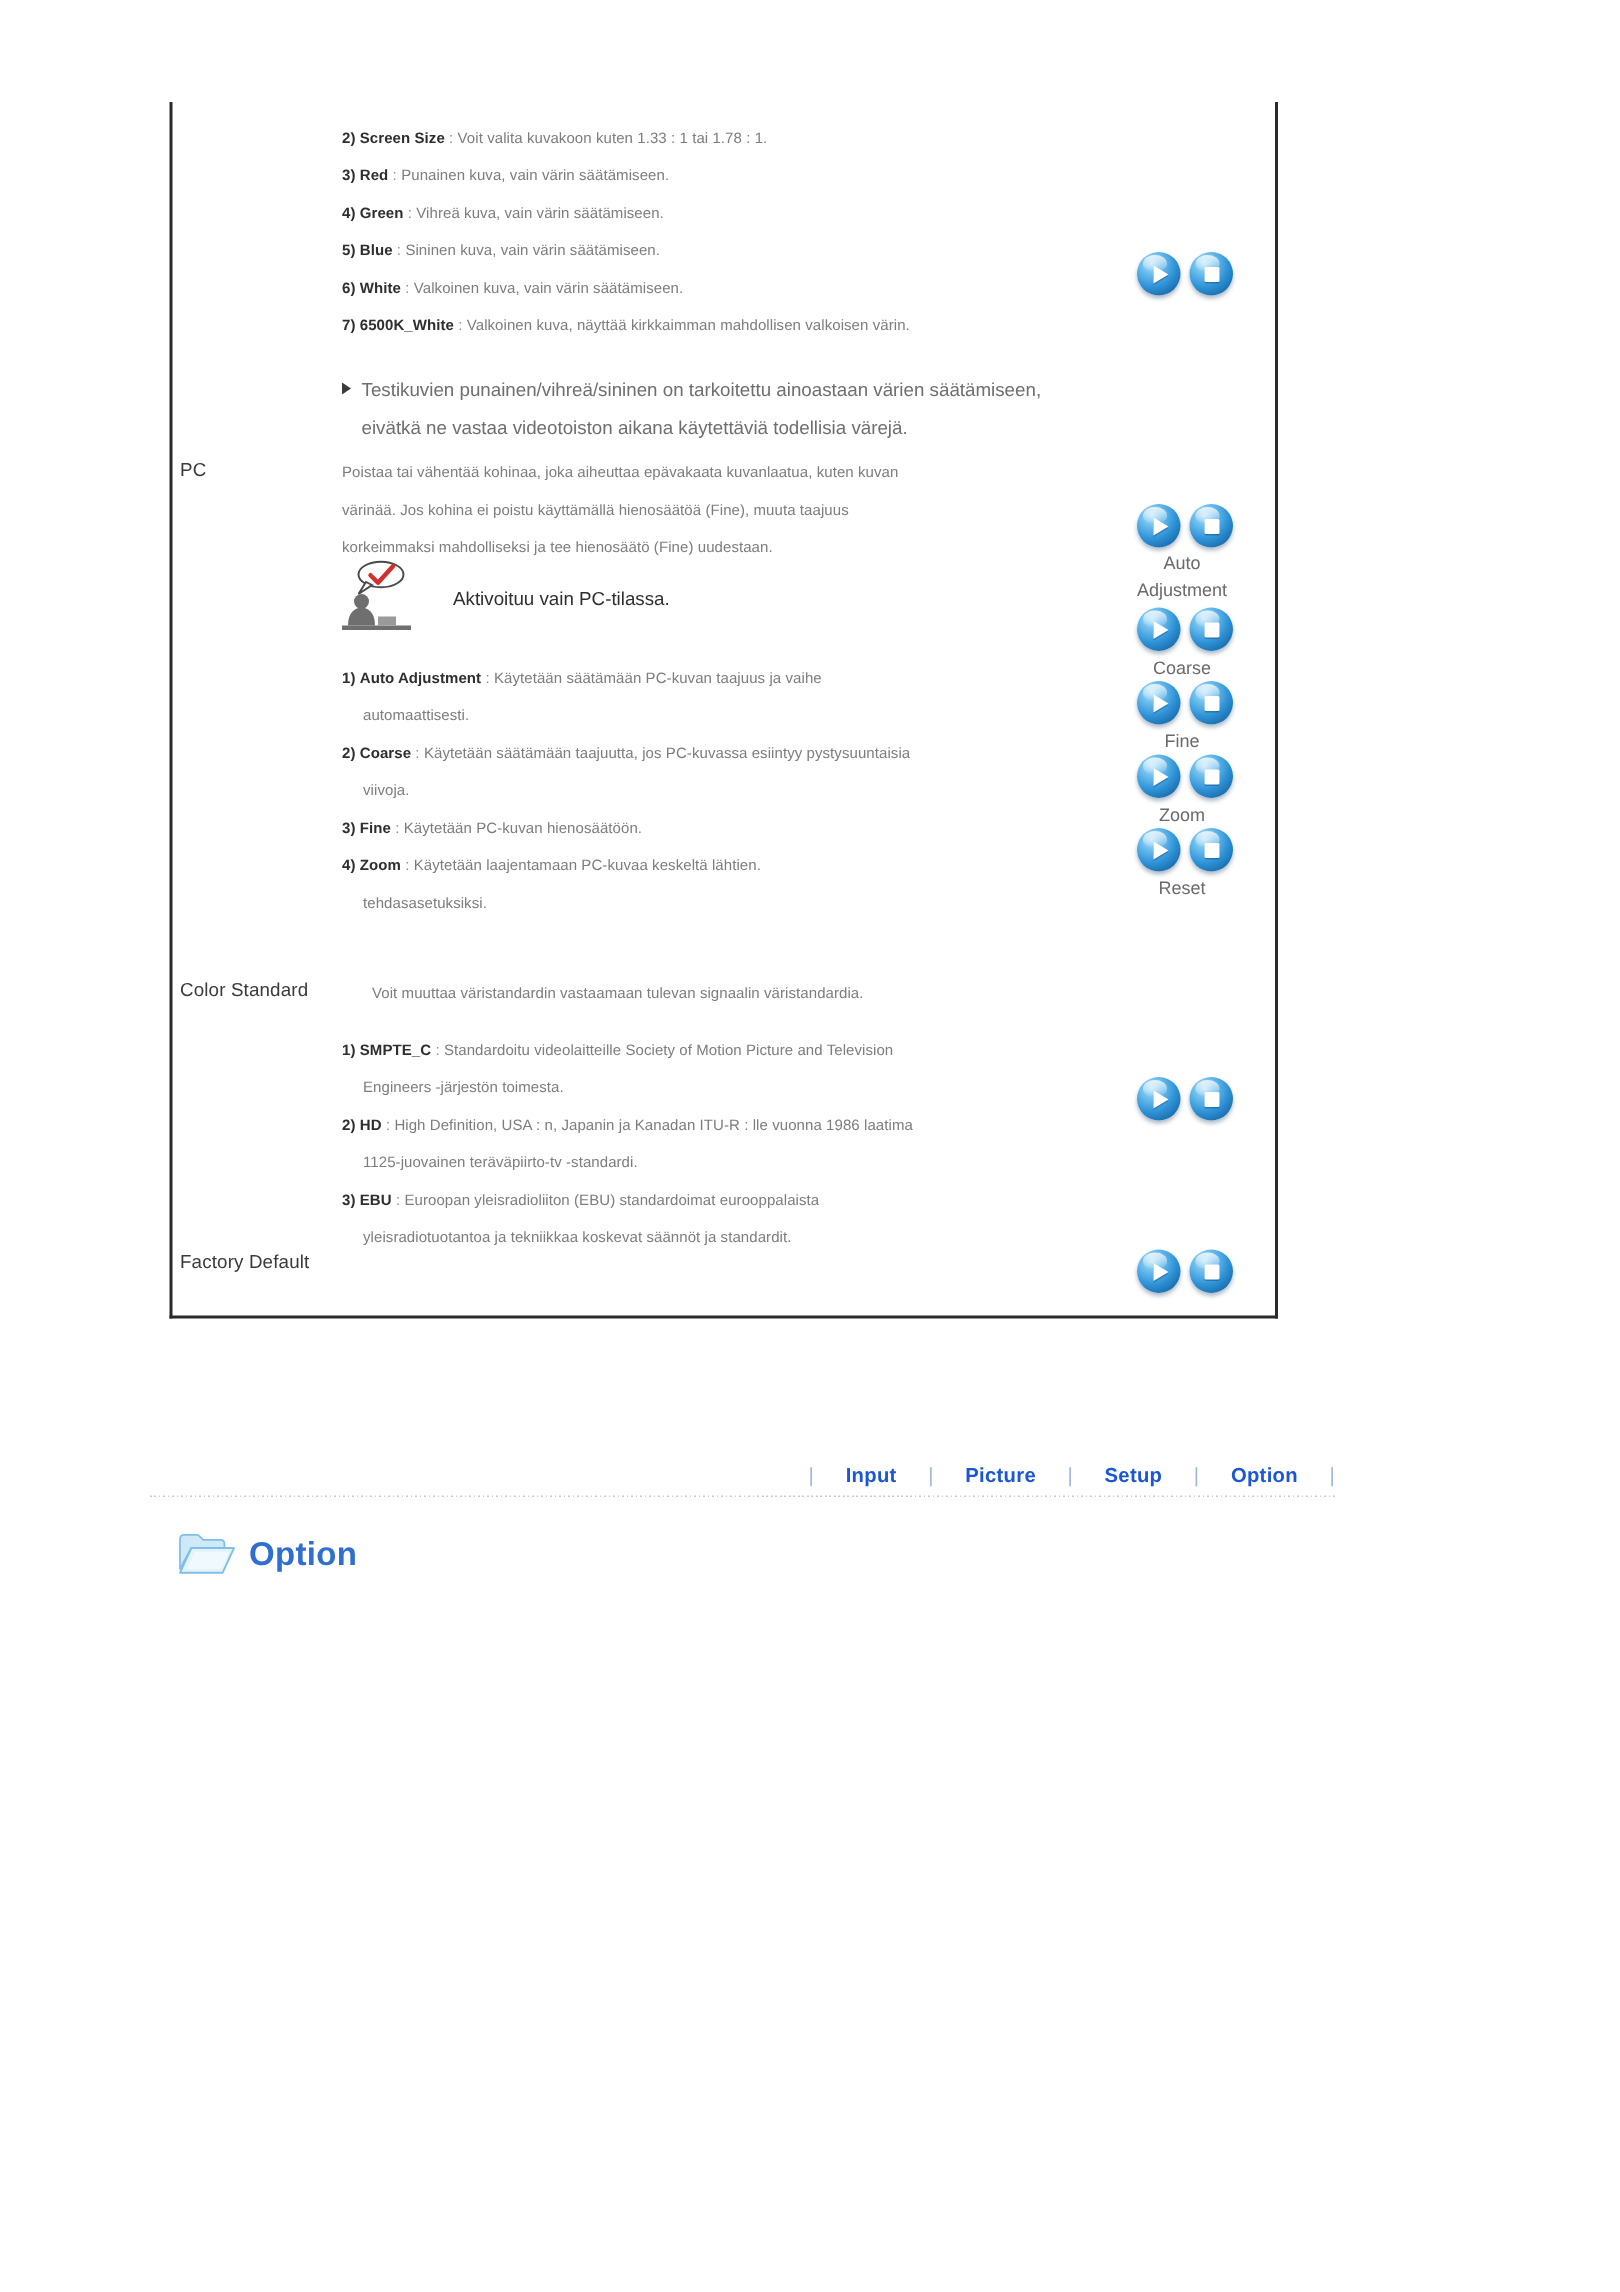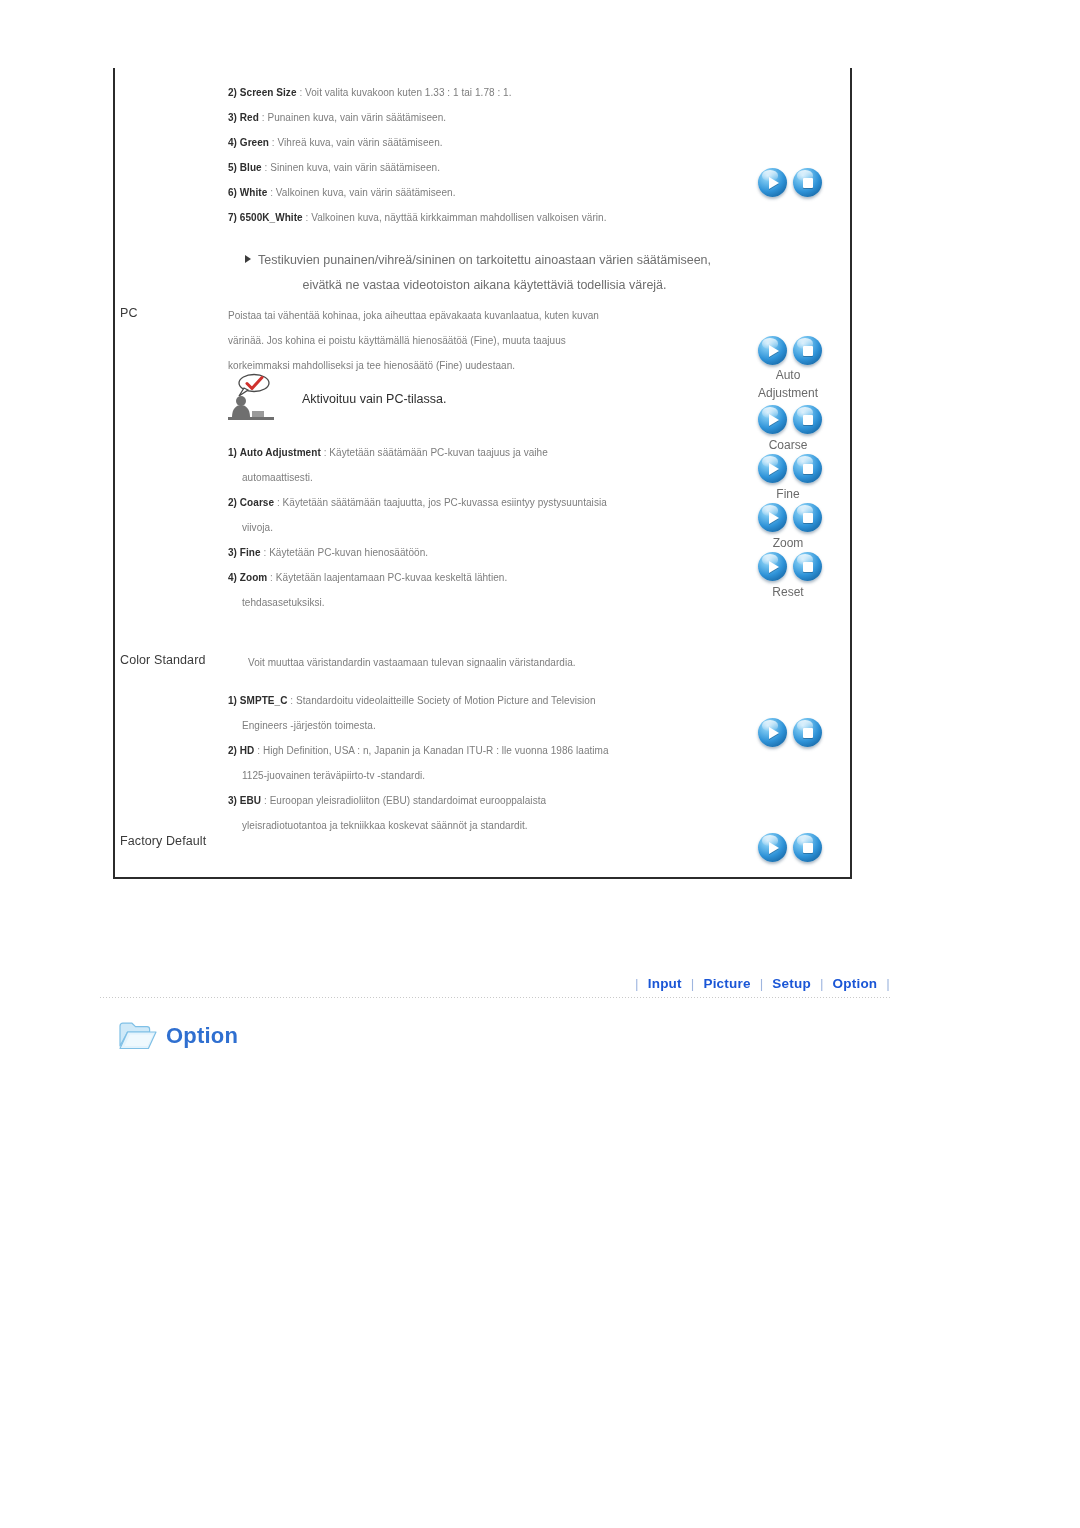--- a/index.html
+++ b/index.html
@@ -143,21 +143,21 @@
     width: 890px;
     text-align: right;
     font-size: 13.5px;
     font-weight: bold;
     color: #1a56d6;
     letter-spacing: .2px;
   }
   .bottom-nav a {
     color: #1a56d6;
     text-decoration: none;
-    padding: 0 9px;
+    padding: 0 21px;
   }
   .bottom-nav .pipe {
     color: #9fb6df;
     font-weight: normal;
   }
 
   .dotted-rule {
     position: absolute;
     left: 100px; top: 997px;
     width: 790px; height: 1px;
@@ -230,21 +230,21 @@
           <span class="play-tri"></span>
         </span>
       </div>
     <div class="rbtn">
         <span class="glyph">
           <span class="enter-sq"></span>
         </span>
       </div>
   </div>
 
-  <div class="body-col" style="top:180px;text-align:center;">
+  <div class="body-col" style="top:180px;">
     <div class="bullet-line">
       <span class="tri"></span><span>Testikuvien punainen/vihreä/sininen on tarkoitettu ainoastaan värien säätämiseen,</span>
     </div>
     <div class="bullet-line indent" style="padding-left:13px;">
       <span>eivätkä ne vastaa videotoiston aikana käytettäviä todellisia värejä.</span>
     </div>
   </div>
 
   <div class="term" style="top:238px;">PC</div>
 

